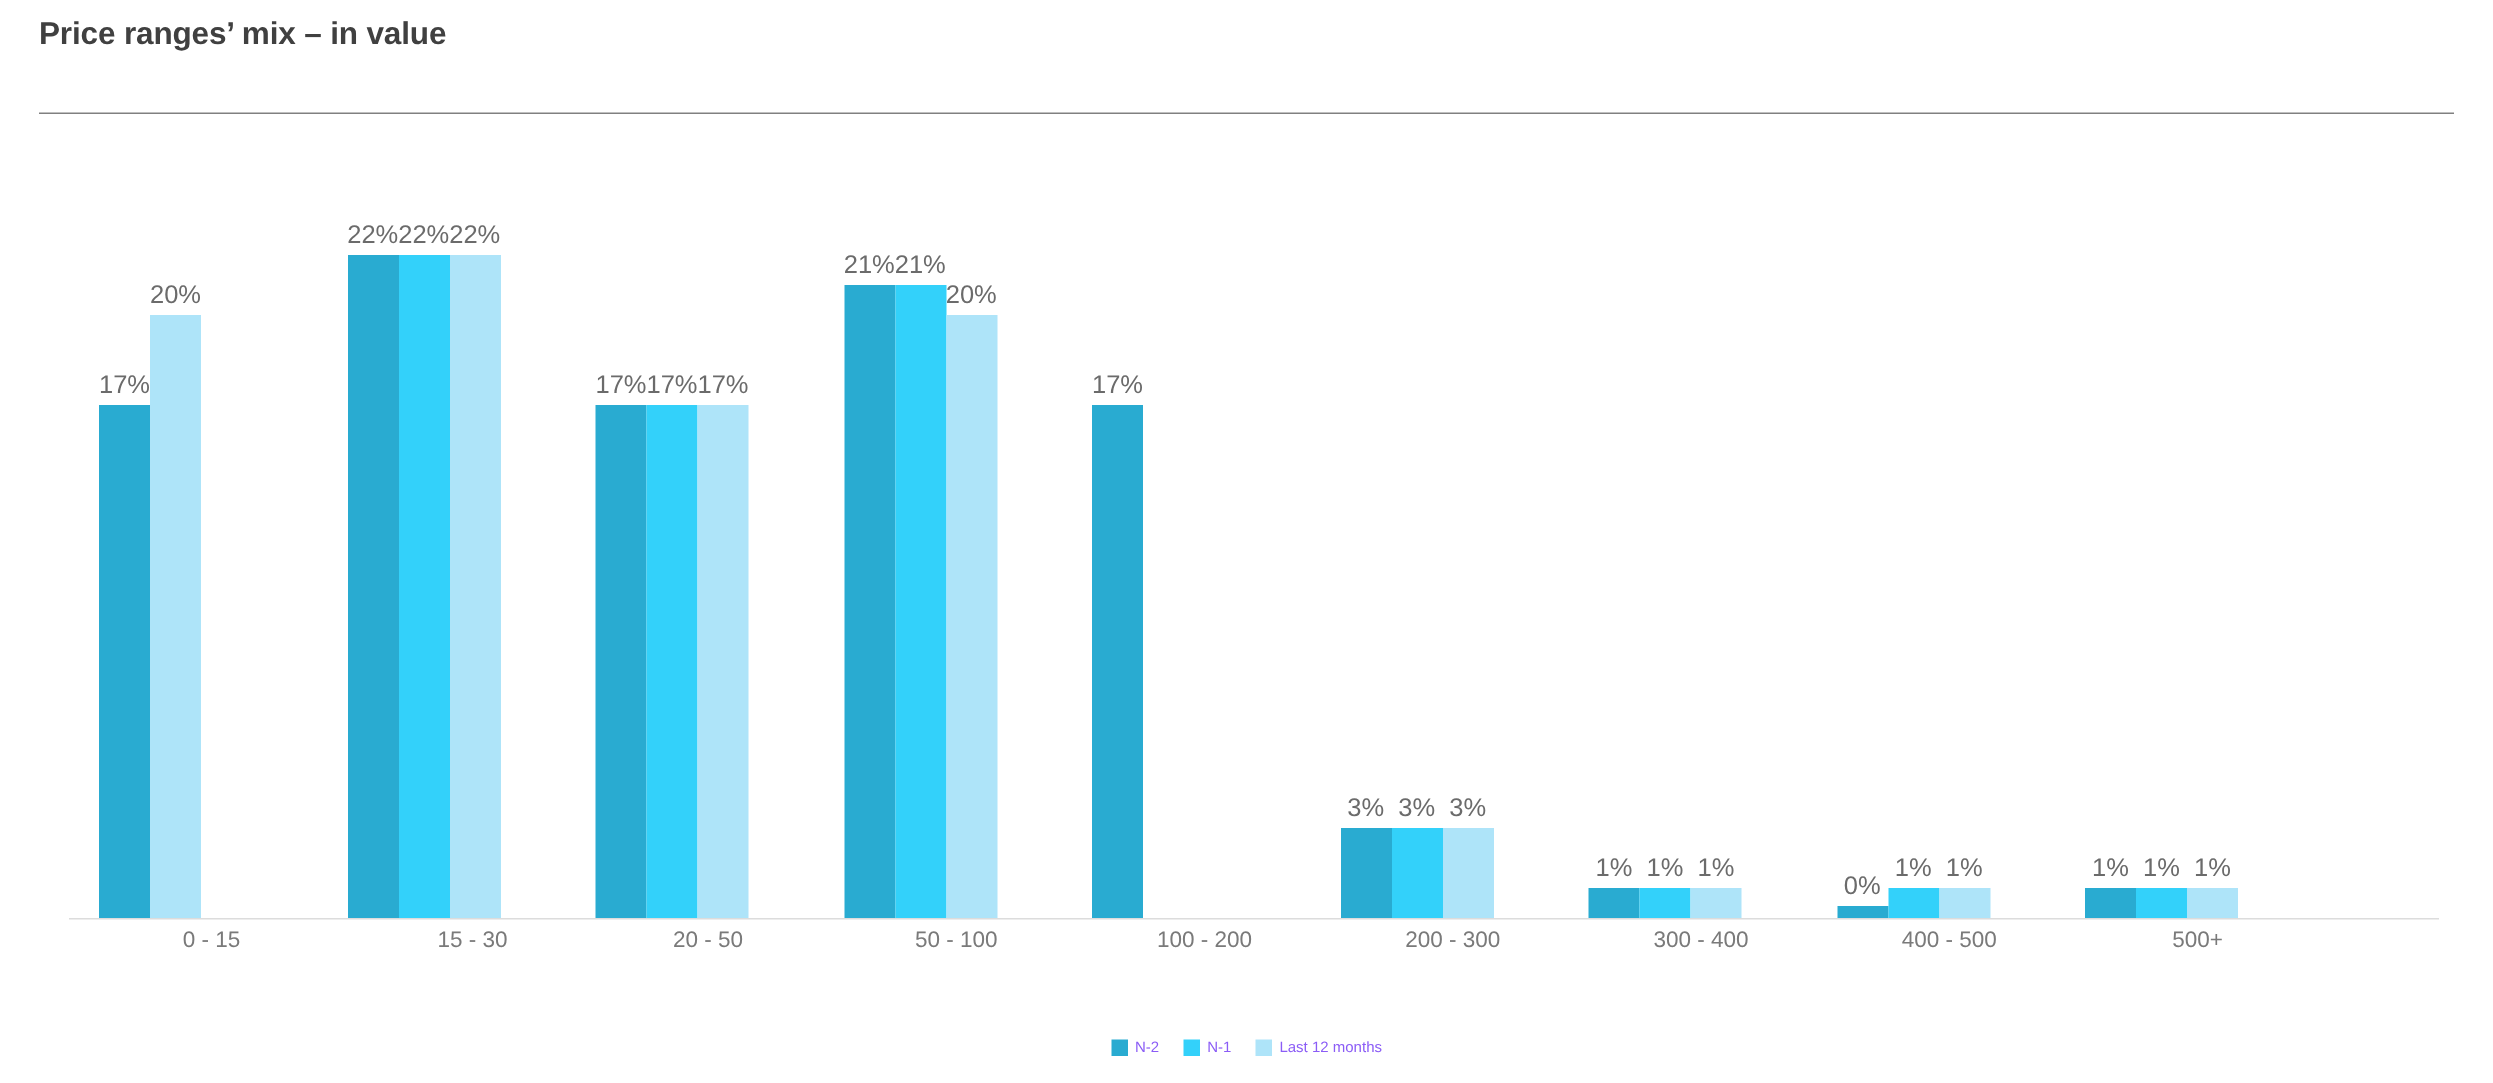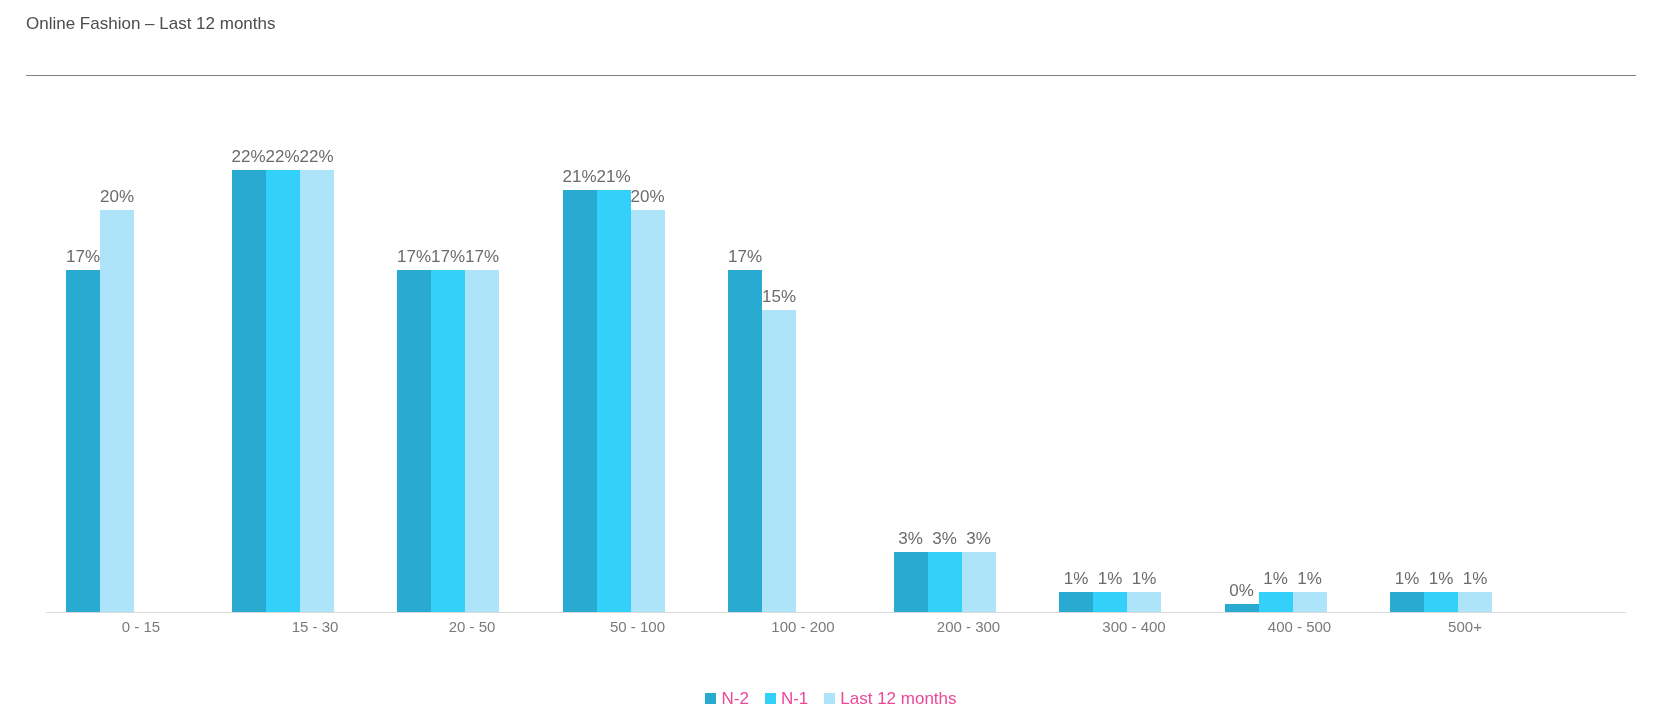--- a/index.html
+++ b/index.html
@@ -137,31 +137,31 @@
     display: flex;
     align-items: center;
     gap: 5px;
   }
   .legend-swatch {
     width: 11px;
     height: 11px;
     display: block;
   }
   .legend-text {
-    font-size: 17px;
-    color: #ec4899;
+    font-size: 10px;
+    color: #8b5cf6;
     line-height: 17px;
     white-space: nowrap;
   }
 </style>
 </head>
 <body>
 
 <div id="header">
-  <div id="chart-subtitle">Online Fashion – Last 12 months</div>
+  <div id="chart-title">Price ranges’ mix – in value</div>
 </div>
 <div id="header-rule"></div>
 
 <div id="plot-area">
   <div id="axis-line"></div>
   <div id="bars-container">
       <div class="bar-group" style="left: 66px; width: 102px;">
         <div class="bars-row">
           <div class="bar-wrap">
             <div class="bar-label" style="bottom: 345px;">17%</div>
@@ -219,24 +219,20 @@
             <div class="bar-label" style="bottom: 405px;">20%</div>
             <div class="bar" style="height: 402px; background: rgb(174, 228, 249);"></div>
           </div>
         </div>
       </div>
       <div class="bar-group" style="left: 728px; width: 102px;">
         <div class="bars-row">
           <div class="bar-wrap">
             <div class="bar-label" style="bottom: 345px;">17%</div>
             <div class="bar" style="height: 342px; background: rgb(41, 171, 209);"></div>
-          </div>
-          <div class="bar-wrap">
-            <div class="bar-label" style="bottom: 305px;">15%</div>
-            <div class="bar" style="height: 302px; background: rgb(174, 228, 249);"></div>
           </div>
         </div>
       </div>
       <div class="bar-group" style="left: 893.5px; width: 102px;">
         <div class="bars-row">
           <div class="bar-wrap">
             <div class="bar-label" style="bottom: 63px;">3%</div>
             <div class="bar" style="height: 60px; background: rgb(41, 171, 209);"></div>
           </div>
           <div class="bar-wrap">

